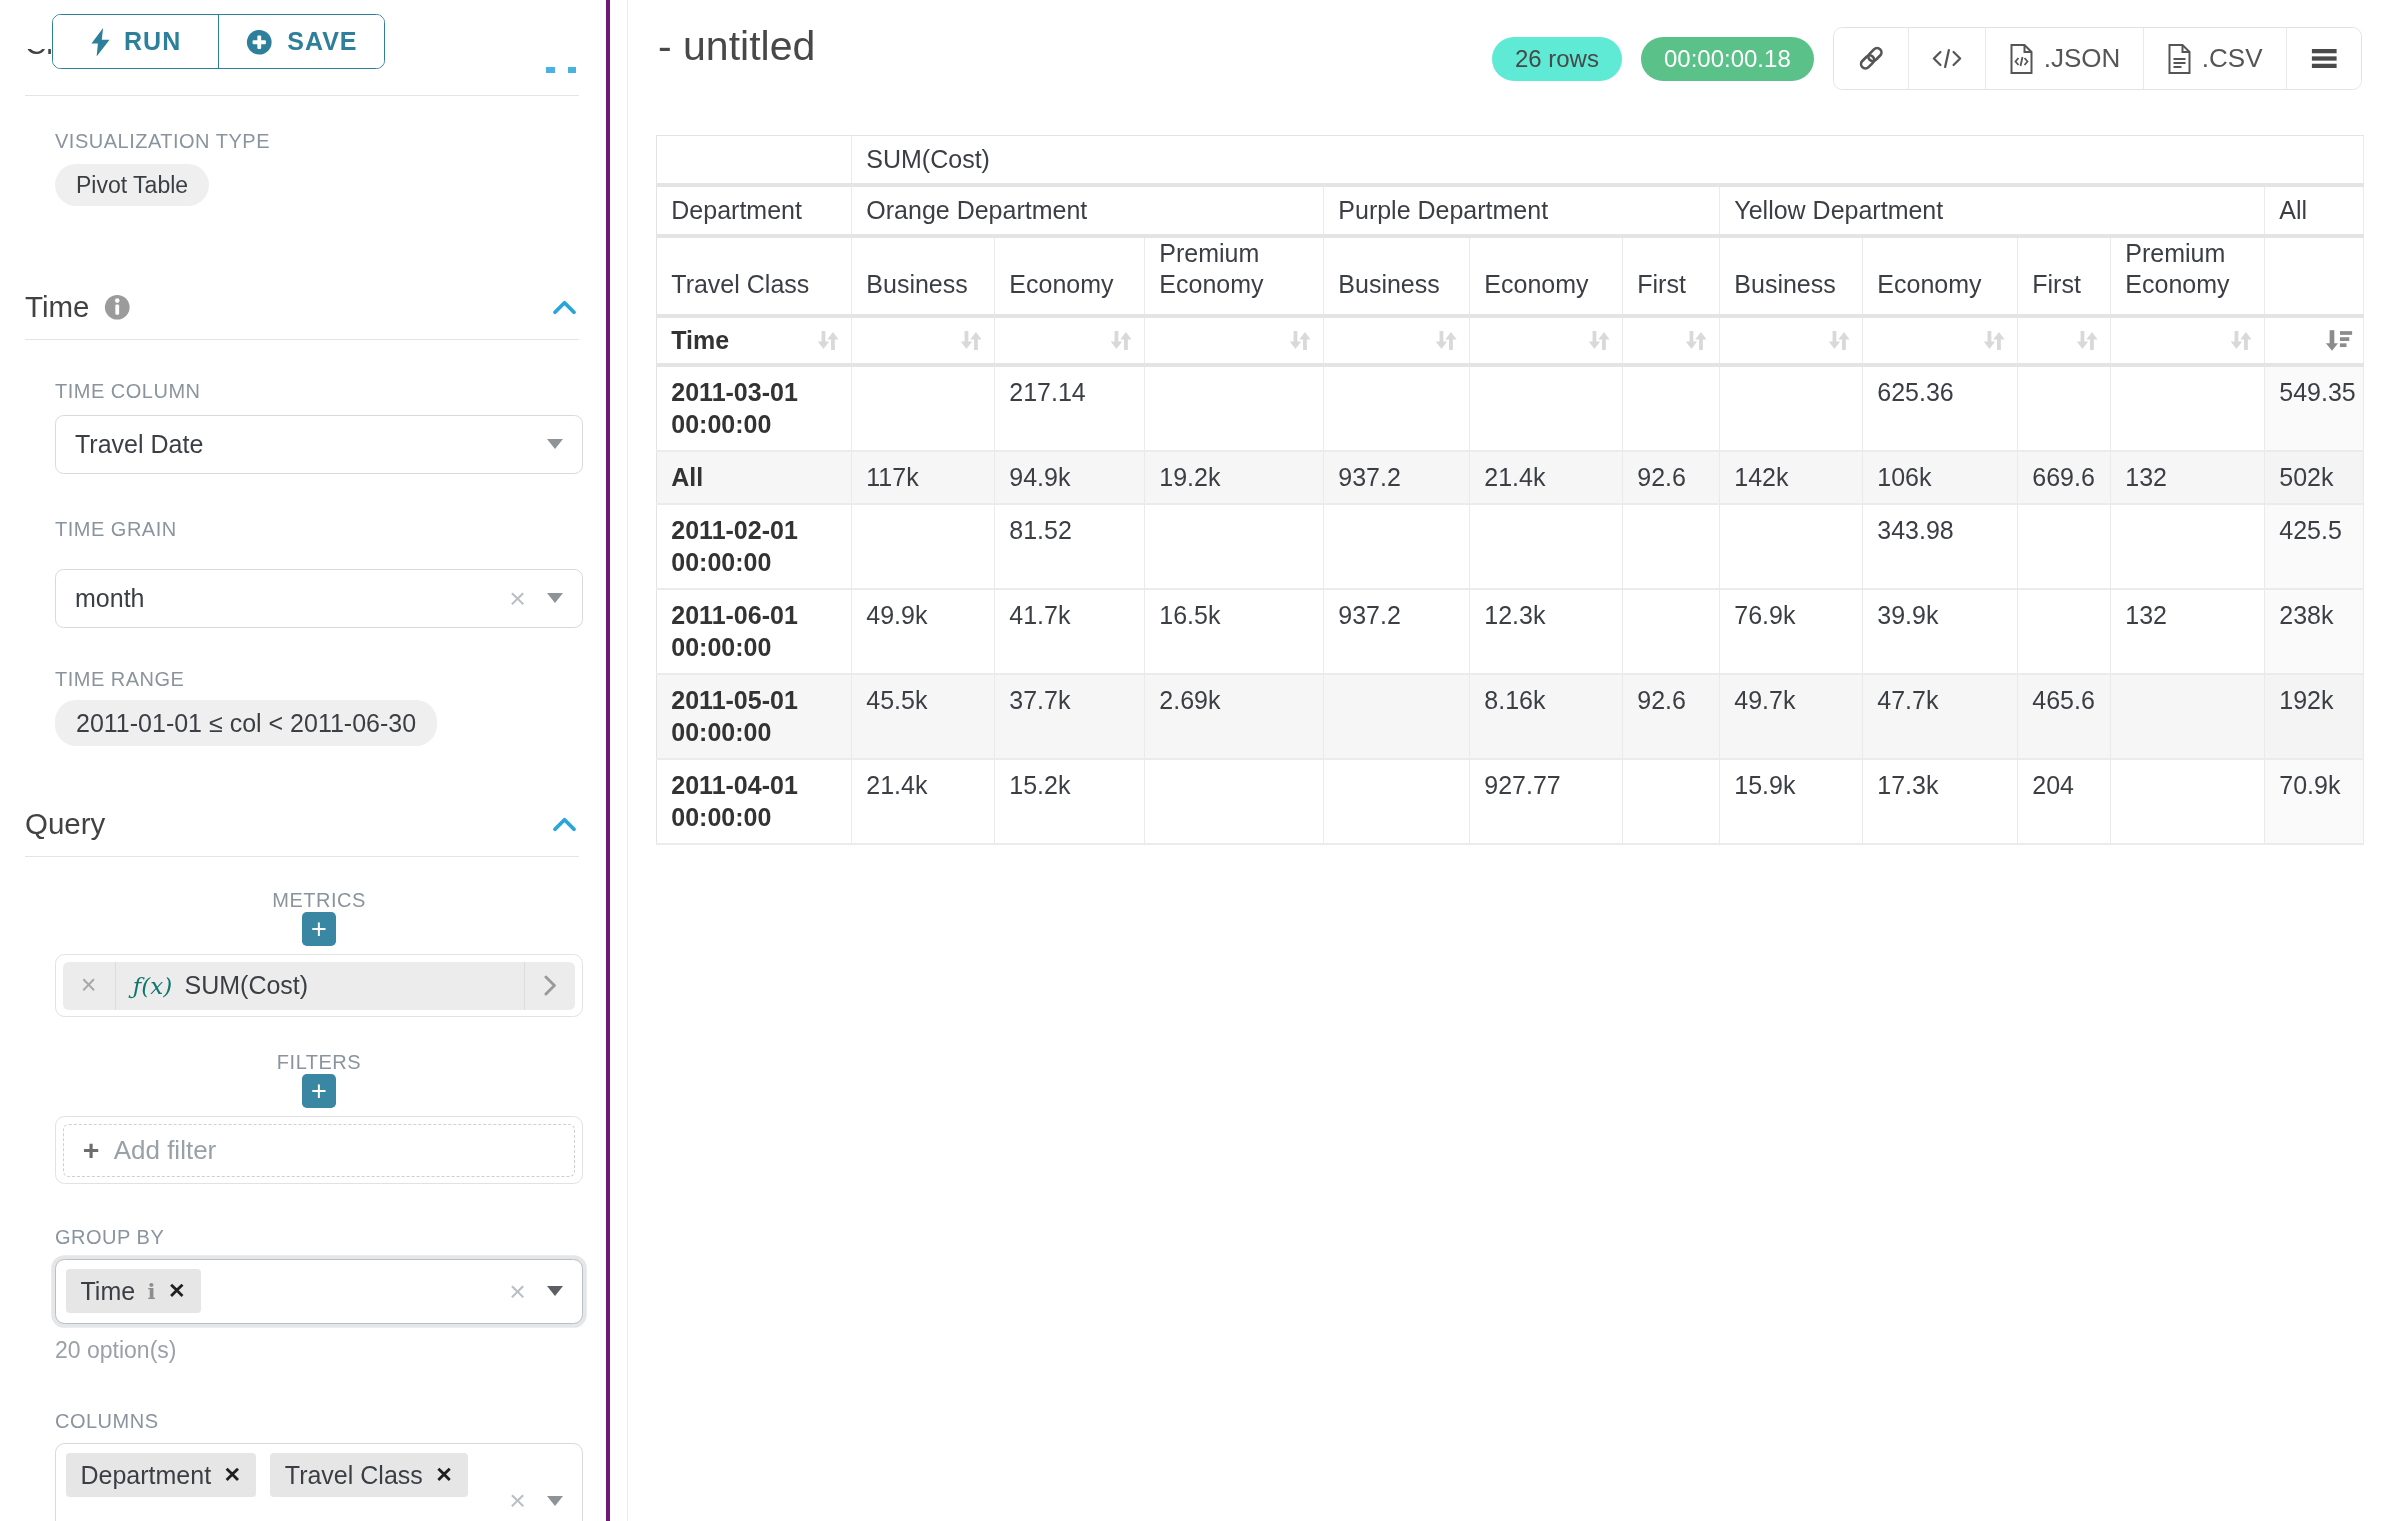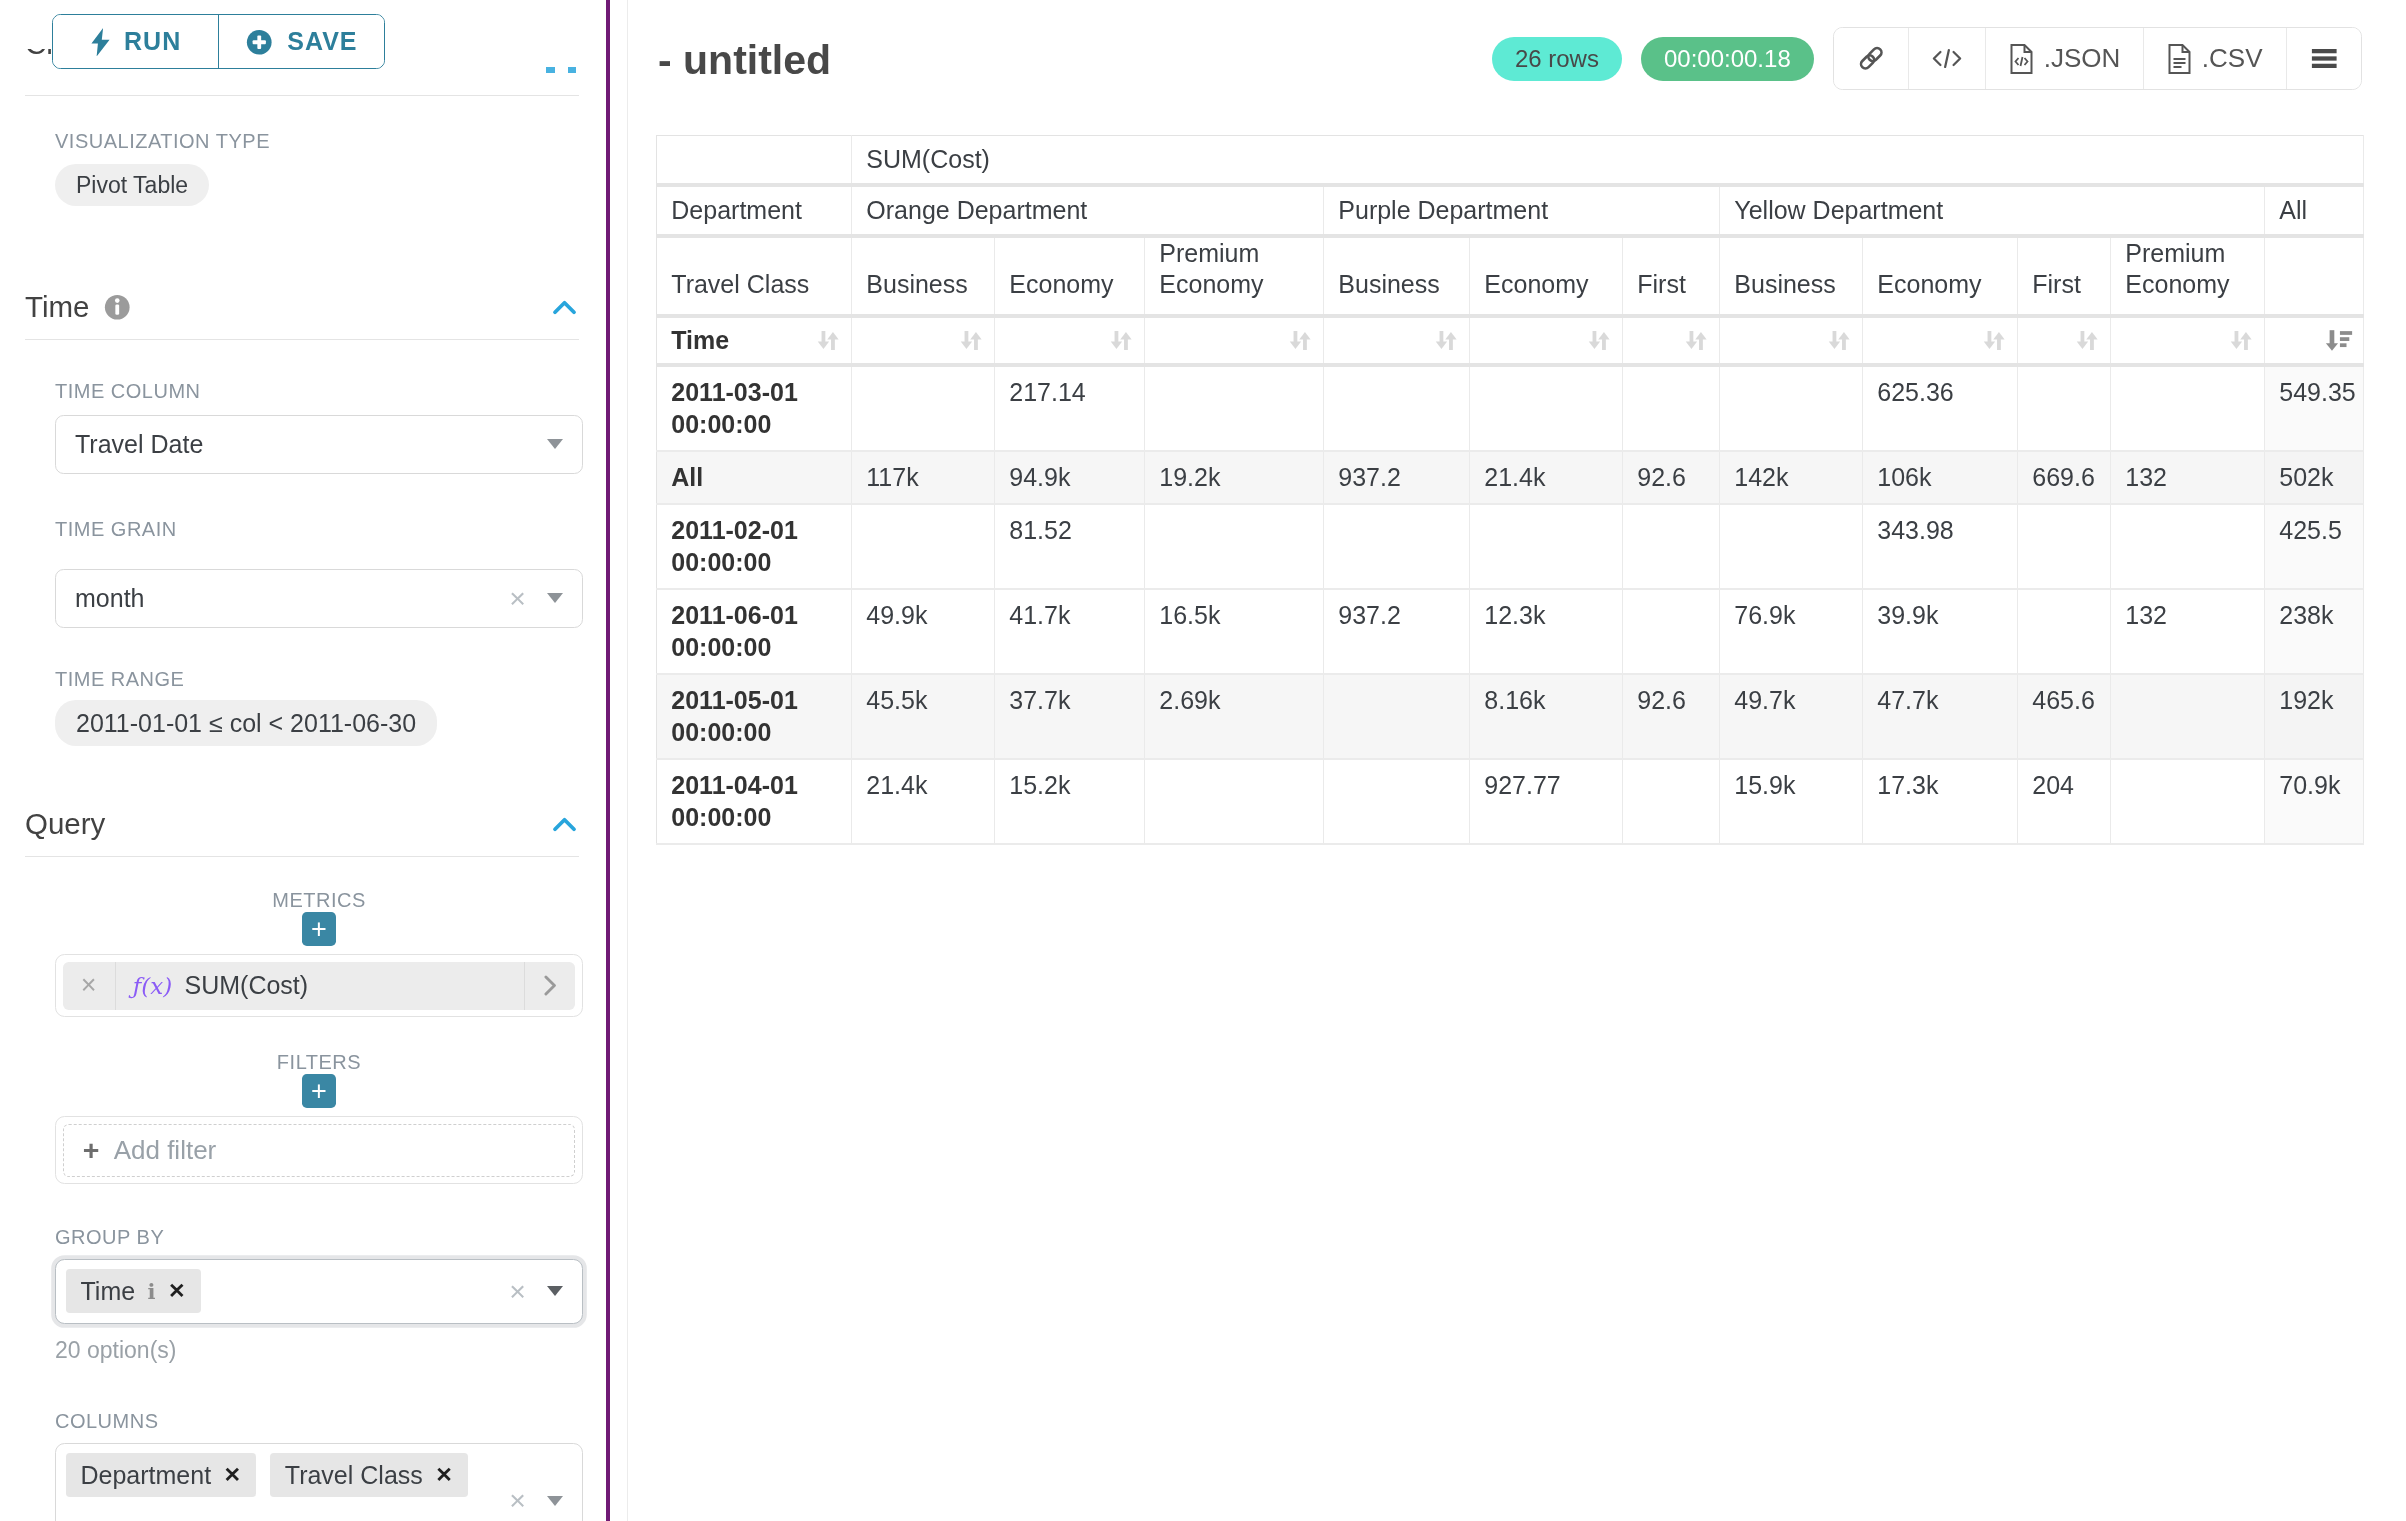--- a/index.html
+++ b/index.html
@@ -84,21 +84,21 @@
   }
   .metric-pill {
     display: flex; align-items: stretch; height: 48px;
     background: #ececec; border-radius: 5.7px; overflow: hidden;
   }
   .metric-x {
     width: 53px; display: flex; align-items: center; justify-content: center;
     color: #a7a7a7; font-size: 27px; border-right: 1.9px solid #dcdcdc; cursor: pointer;
   }
   .metric-main { flex: 1; display: flex; align-items: center; padding-left: 17px; gap: 12.4px; }
-  .fx { font-size: 23px; color: #8b5cf6; font-style: italic; font-family: "DejaVu Serif", serif; }
+  .fx { font-size: 23px; color: #0f766e; font-style: italic; font-family: "DejaVu Serif", serif; }
   .metric-name { font-size: 25px; color: #3b3f44; }
   .metric-arrow {
     width: 51px; display: flex; align-items: center; justify-content: center;
     border-left: 1.9px solid #dcdcdc; cursor: pointer;
   }
   .add-filter {
     display: flex; align-items: center; gap: 14.3px;
     height: 53px; border: 1.9px dashed #cfcfcf; border-radius: 5.7px;
     padding-left: 19px; color: #99a1a8; font-size: 26px; cursor: pointer; background: #fff;
   }
@@ -114,22 +114,22 @@
     display: inline-flex; align-items: center; gap: 12.4px;
     background: #e6e6e6; border-radius: 3.8px; height: 44px; padding: 0 15px;
     font-size: 25px; color: #3b3f44; margin-right: 9.5px;
   }
   .tag .tag-i { color: #8c8c8c; font-weight: 700; font-size: 21px; font-family: "DejaVu Serif", serif; }
   .tag .tag-x { color: #1f1f1f; font-size: 21px; font-weight: 700; cursor: pointer; }
   .hint { font-size: 23px; color: #9aa1a7; }
 
   
   .main-title {
-    position: absolute; left: 658px; top: 37px;
-    font-size: 41px; font-weight: 700; color: #484848;
+    position: absolute; left: 658px; top: 23px;
+    font-size: 41px; font-weight: 400; color: #484848;
   }
   .header-right {
     position: absolute; right: 44px; top: 27px;
     display: flex; align-items: center; gap: 19px;
   }
   .badge {
     display: flex; align-items: center; height: 44px; padding: 0 23px;
     border-radius: 22px; font-size: 24px;
   }
   .badge.gray { background: #5eead4; color: #484848; }

